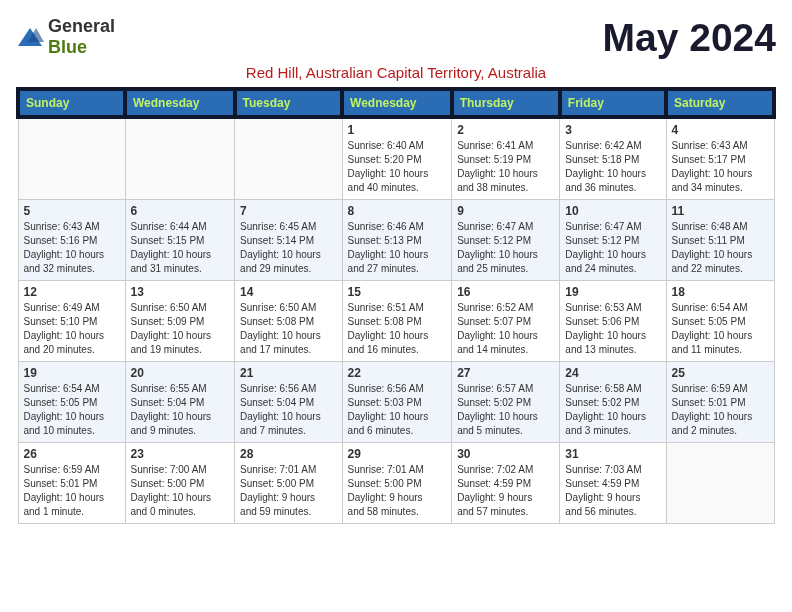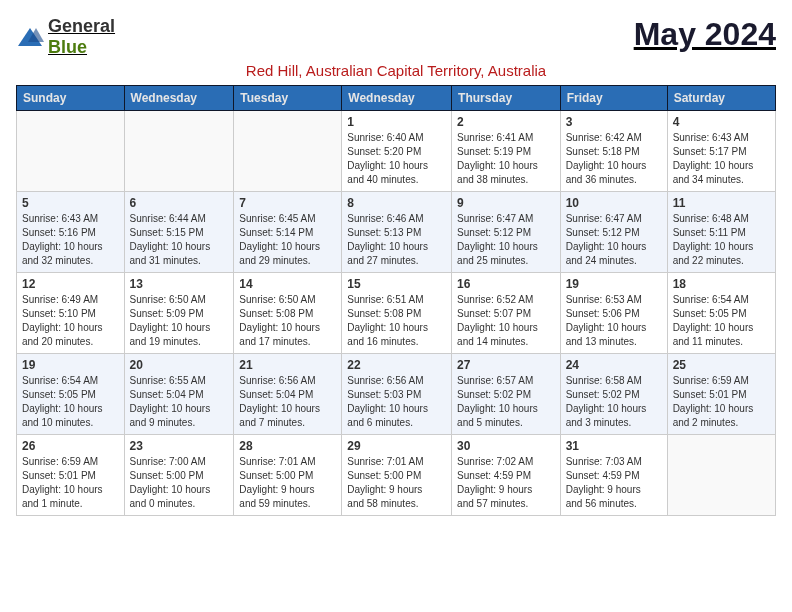--- a/index.html
+++ b/index.html
@@ -8,58 +8,57 @@
       background: #fff;
       width: 792px;
       min-height: 612px;
       padding: 16px;
     }
     .header-area {
       display: flex;
       justify-content: space-between;
       align-items: flex-start;
       margin-bottom: 4px;
-      text-decoration: underline;
     }
     .logo {
       display: flex;
       align-items: center;
       gap: 4px;
     }
     .logo-icon {
       width: 28px;
       height: 22px;
     }
     .title-area {
       text-align: right;
     }
     .month-title {
-      font-size: 32px;
+      font-size: 39px;
       font-weight: bold;
       color: #1a1a2e;
     }
     .location-title {
       font-size: 15px;
       color: #b91c1c;
       text-align: center;
       margin-bottom: 6px;
     }
     .calendar-table {
       width: 100%;
       border-collapse: collapse;
       font-size: 11px;
     }
     .calendar-table th {
       background-color: #2a6db5;
-      color: #e5e5e5;
+      color: #bef264;
       text-align: left;
       padding: 5px 6px;
       font-size: 12px;
       font-weight: bold;
-      border: 1px solid #0f172a;
+      border: 4px solid #0f172a;
     }
     .calendar-table td {
       border: 1px solid #ccc;
       vertical-align: top;
       padding: 4px 5px;
       width: 113px;
       min-height: 80px;
       height: 80px;
     }
     .day-number {

